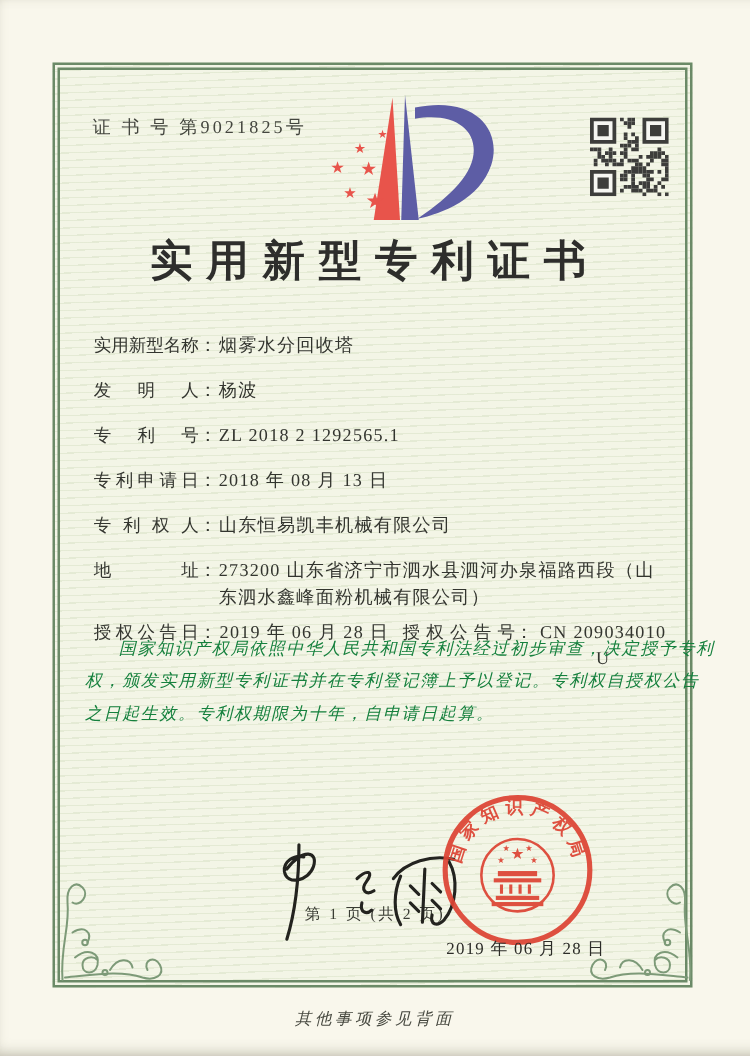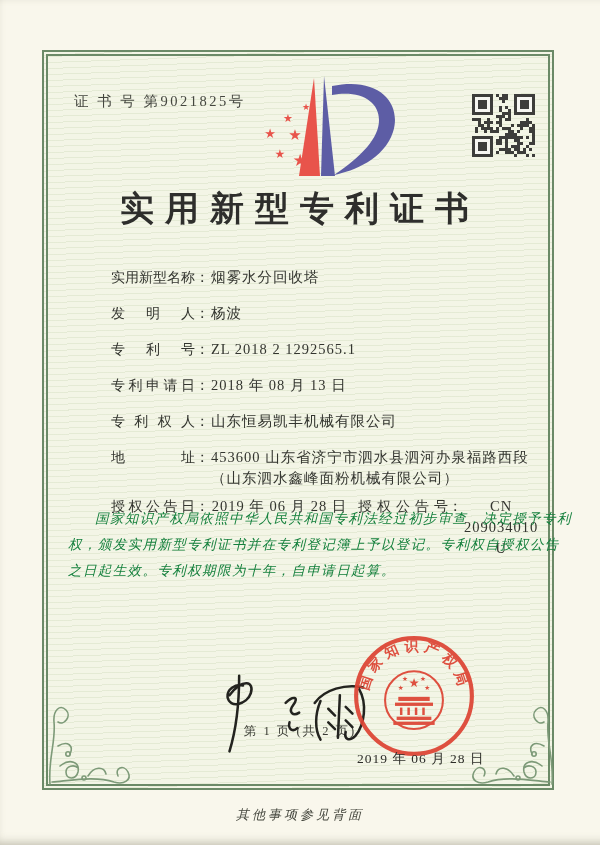--- a/index.html
+++ b/index.html
@@ -16,21 +16,21 @@
             rgba(150,175,120,.16) 0 1px, transparent 1px 6px);}
   .corner-orn{position:absolute;z-index:2;}
   .cert-no{position:absolute;left:74px;top:92px;font-size:14.5px;
            color:#44463f;letter-spacing:2.5px;z-index:3;}
   .logo{position:absolute;left:240px;top:64px;z-index:3;}
   .qr{position:absolute;left:472px;top:94px;z-index:3;}
   .title{position:absolute;left:0;top:186px;width:600px;text-align:center;
          font-size:34px;font-weight:600;color:#2e2e2c;letter-spacing:11px;z-index:3;}
   .rows{position:absolute;left:75px;top:260px;width:462px;z-index:3;
         font-size:14.5px;color:#33352f;}
-  .row{display:flex;align-items:flex-start;min-height:36px;line-height:21px;padding-top:7px;box-sizing:border-box;margin-left:36px;}
+  .row{display:flex;align-items:flex-start;min-height:36px;line-height:21px;padding-top:7px;box-sizing:border-box;}
   .lbl{display:inline-block;width:84px;font-size:14px;text-align:justify;text-align-last:justify;flex:none;}
   .colon{flex:none;width:16px;}
   .val{letter-spacing:1px;text-align:center;}
   .val-wrap{flex:1;letter-spacing:1px;}
   .lbl2{display:inline-block;width:90px;font-size:14px;text-align:justify;text-align-last:justify;flex:none;margin-left:10px;}
   .v1{width:137px;flex:none;letter-spacing:1px;}
   .body-text{position:absolute;left:68px;right:54px;top:506px;z-index:3;
              font-size:13.5px;line-height:26px;color:#15803d;
              font-style:italic;letter-spacing:1.4px;}
   .body-text p{margin:0;text-indent:2em;}
@@ -246,21 +246,21 @@
       <span class="val">2018 年 08 月 13 日</span>
     </div>
     <div class="row">
       <span class="lbl">专利权人</span>
       <span class="colon">：</span>
       <span class="val">山东恒易凯丰机械有限公司</span>
     </div>
     <div class="row">
       <span class="lbl">地址</span>
       <span class="colon">：</span>
-      <span class="val-wrap">453600  山东省济宁市泗水县泗河办泉福路西段（山东泗水鑫峰面粉机械有限公司）</span>
+      <span class="val-wrap">273200  山东省济宁市泗水县泗河办泉福路西段（山东泗水鑫峰面粉机械有限公司）</span>
     </div>
     <div class="row">
       <span class="lbl">授权公告日</span>
       <span class="colon">：</span>
       <span class="val v1">2019 年 06 月 28 日</span>
       <span class="lbl2">授权公告号</span>
       <span class="colon">：</span>
       <span class="val">CN 209034010 U</span>
     </div>
   </div>

